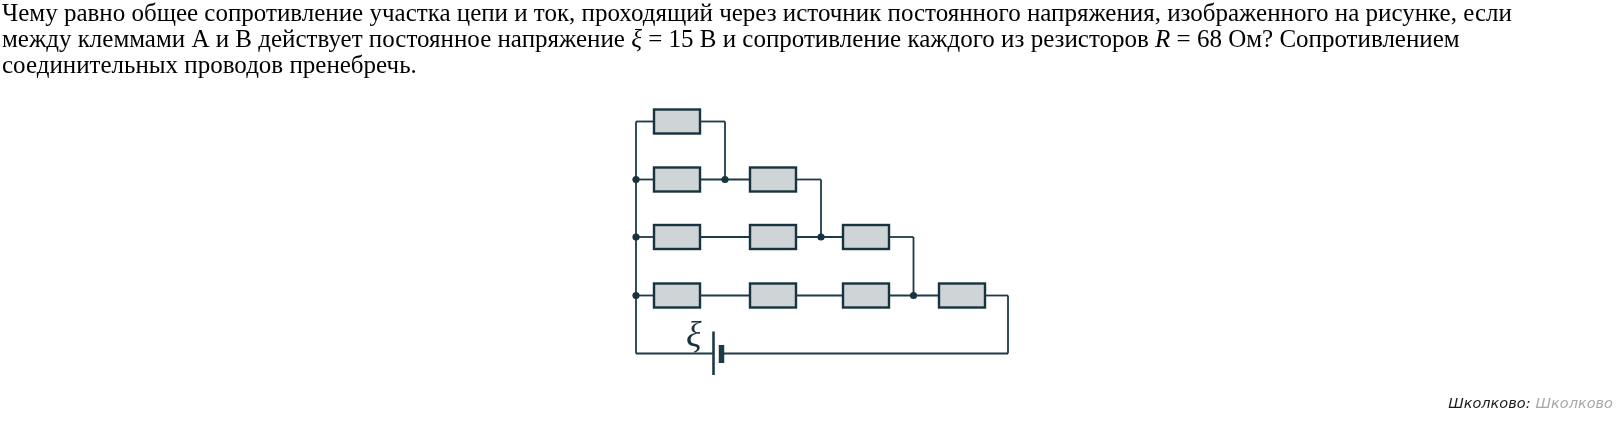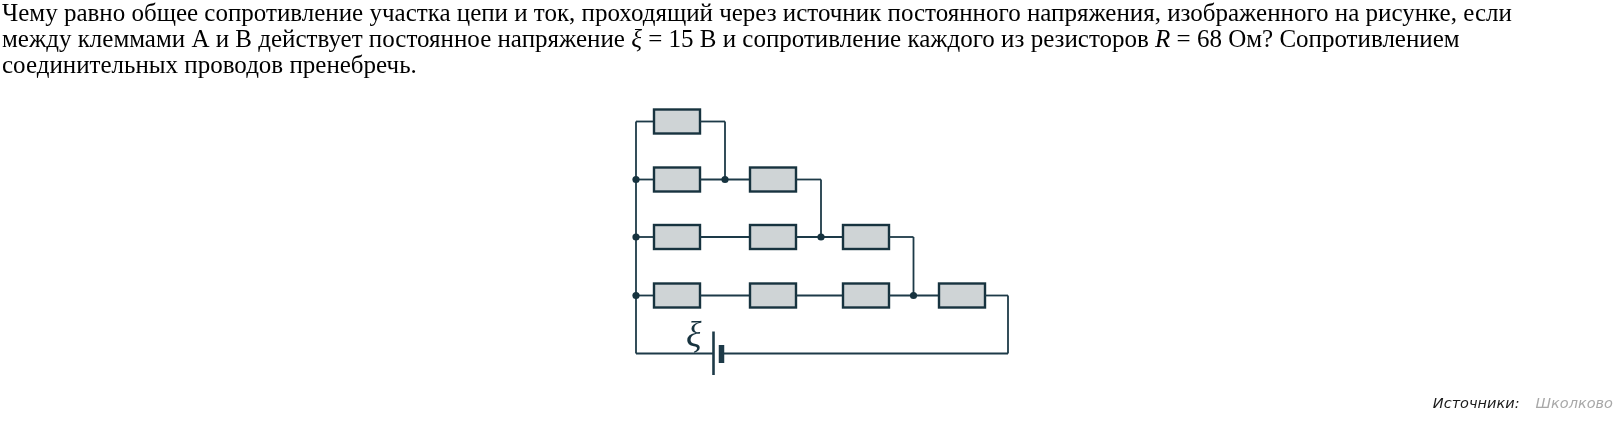--- a/index.html
+++ b/index.html
@@ -21,21 +21,21 @@
   .plate-short { stroke:var(--wire, #1d3a48); stroke-width:5.5; }
   .emf-label {
     fill:var(--resistor-border, #17333f);
     font-family:"Liberation Serif", serif; font-style:italic; font-size:36px;
   }
   .footer {
     position:absolute; top:395px; right:3px; white-space:nowrap;
     font-family:"DejaVu Sans", sans-serif; font-style:italic; font-size:14.5px;
   }
   .src-label { color:var(--src-label, #1a1a1a); }
-  .src-link  { color:var(--src-link, #a8a8a8); margin-left:16px; text-decoration:none; }
+  .src-link  { color:var(--src-link, #a8a8a8); margin-left:5px; text-decoration:none; }
 </style>
 </head>
 <body>
 
 <p class="problem"><span>Чему равно общее сопротивление участка цепи и ток, проходящий через источник постоянного напряжения, изображенного на рисунке, если между клеммами А и В действует постоянное напряжение </span><span class="mvar">ξ</span><span> = 15 В</span><span> и сопротивление каждого из резисторов </span><span class="mvar">R</span><span> = 68 Ом</span><span>? Сопротивлением соединительных проводов пренебречь.</span></p>
 
 <div class="circuit-wrap">
   <svg width="430" height="300" viewBox="600 90 430 300" xmlns="http://www.w3.org/2000/svg">
 
     <line class="wire" x1="636" y1="121.5" x2="636" y2="353.5"></line>
@@ -80,14 +80,14 @@
 
     <line class="wire" x1="636" y1="353.5" x2="713.5" y2="353.5"></line>
     <line class="plate-long" x1="713.5" y1="331.5" x2="713.5" y2="375"></line>
     <line class="plate-short" x1="721.5" y1="345" x2="721.5" y2="363"></line>
     <line class="wire" x1="724" y1="353.5" x2="1008" y2="353.5"></line>
     <text class="emf-label" x="686" y="346">ξ</text>
   </svg>
 </div>
 
 <div class="footer">
-  <span class="src-label">Источники:</span><a class="src-link" href="#">Школково</a>
+  <span class="src-label">Школково:</span><a class="src-link" href="#">Школково</a>
 </div>
 
 </body></html>

